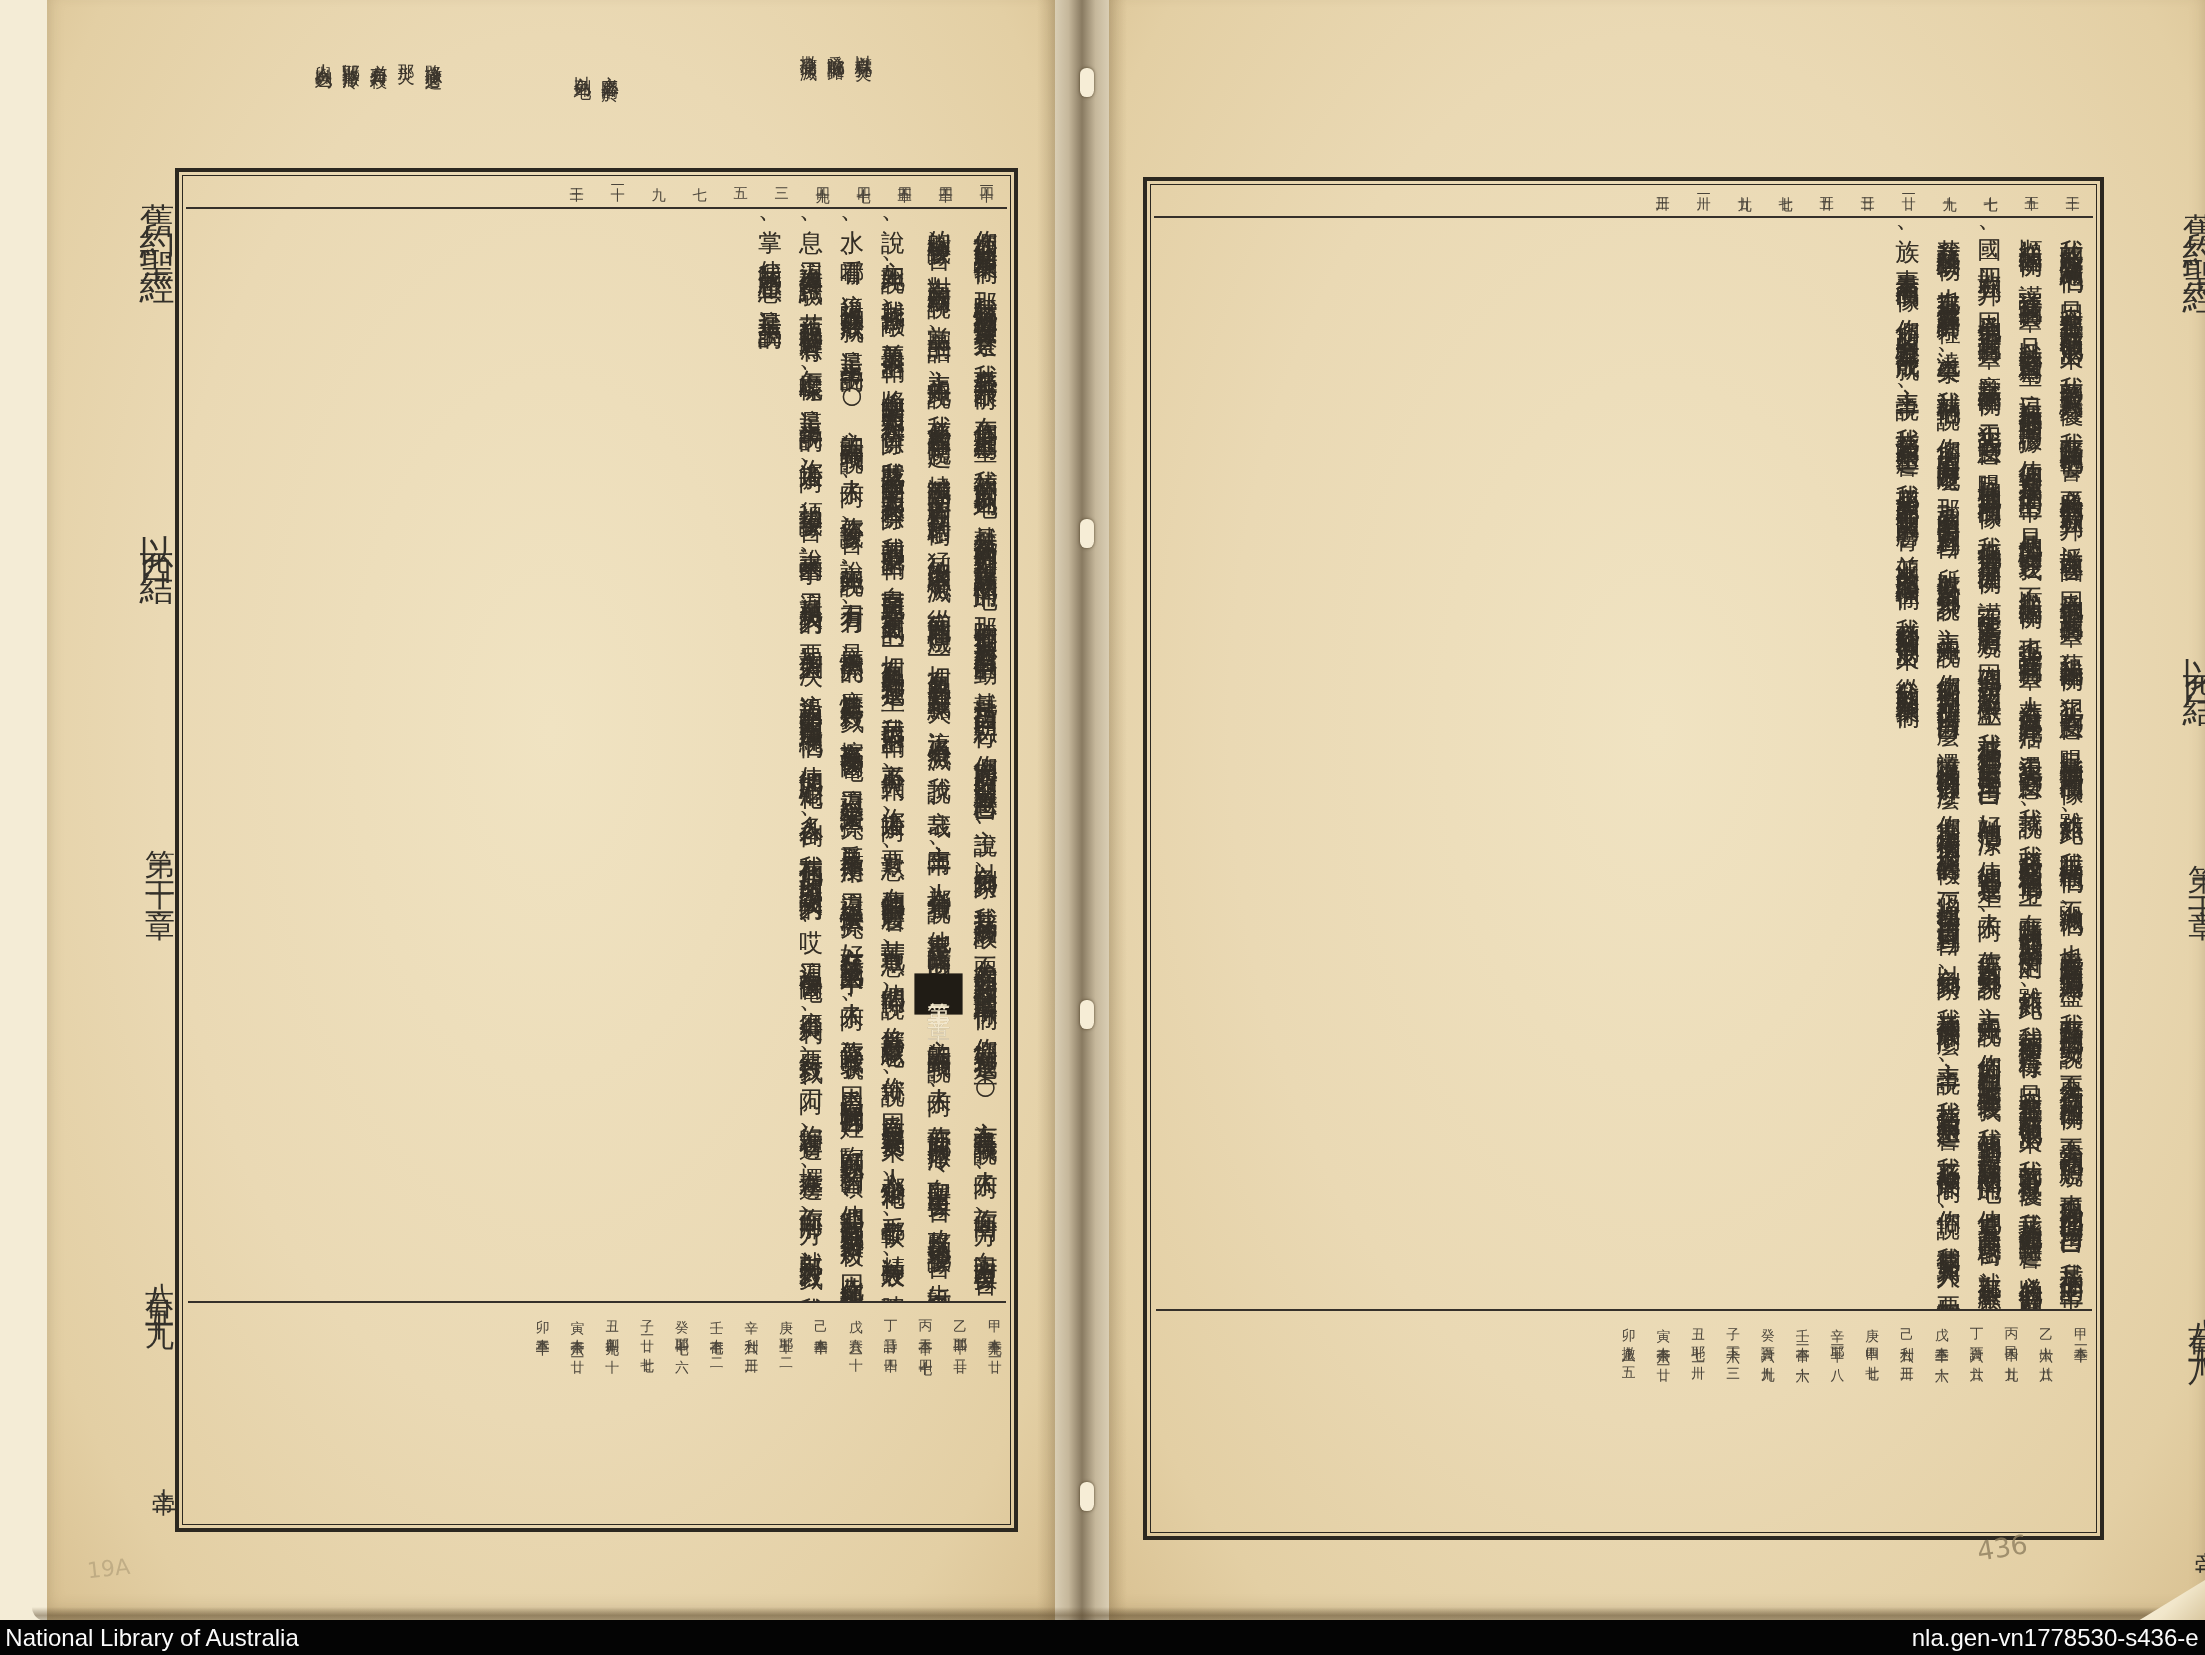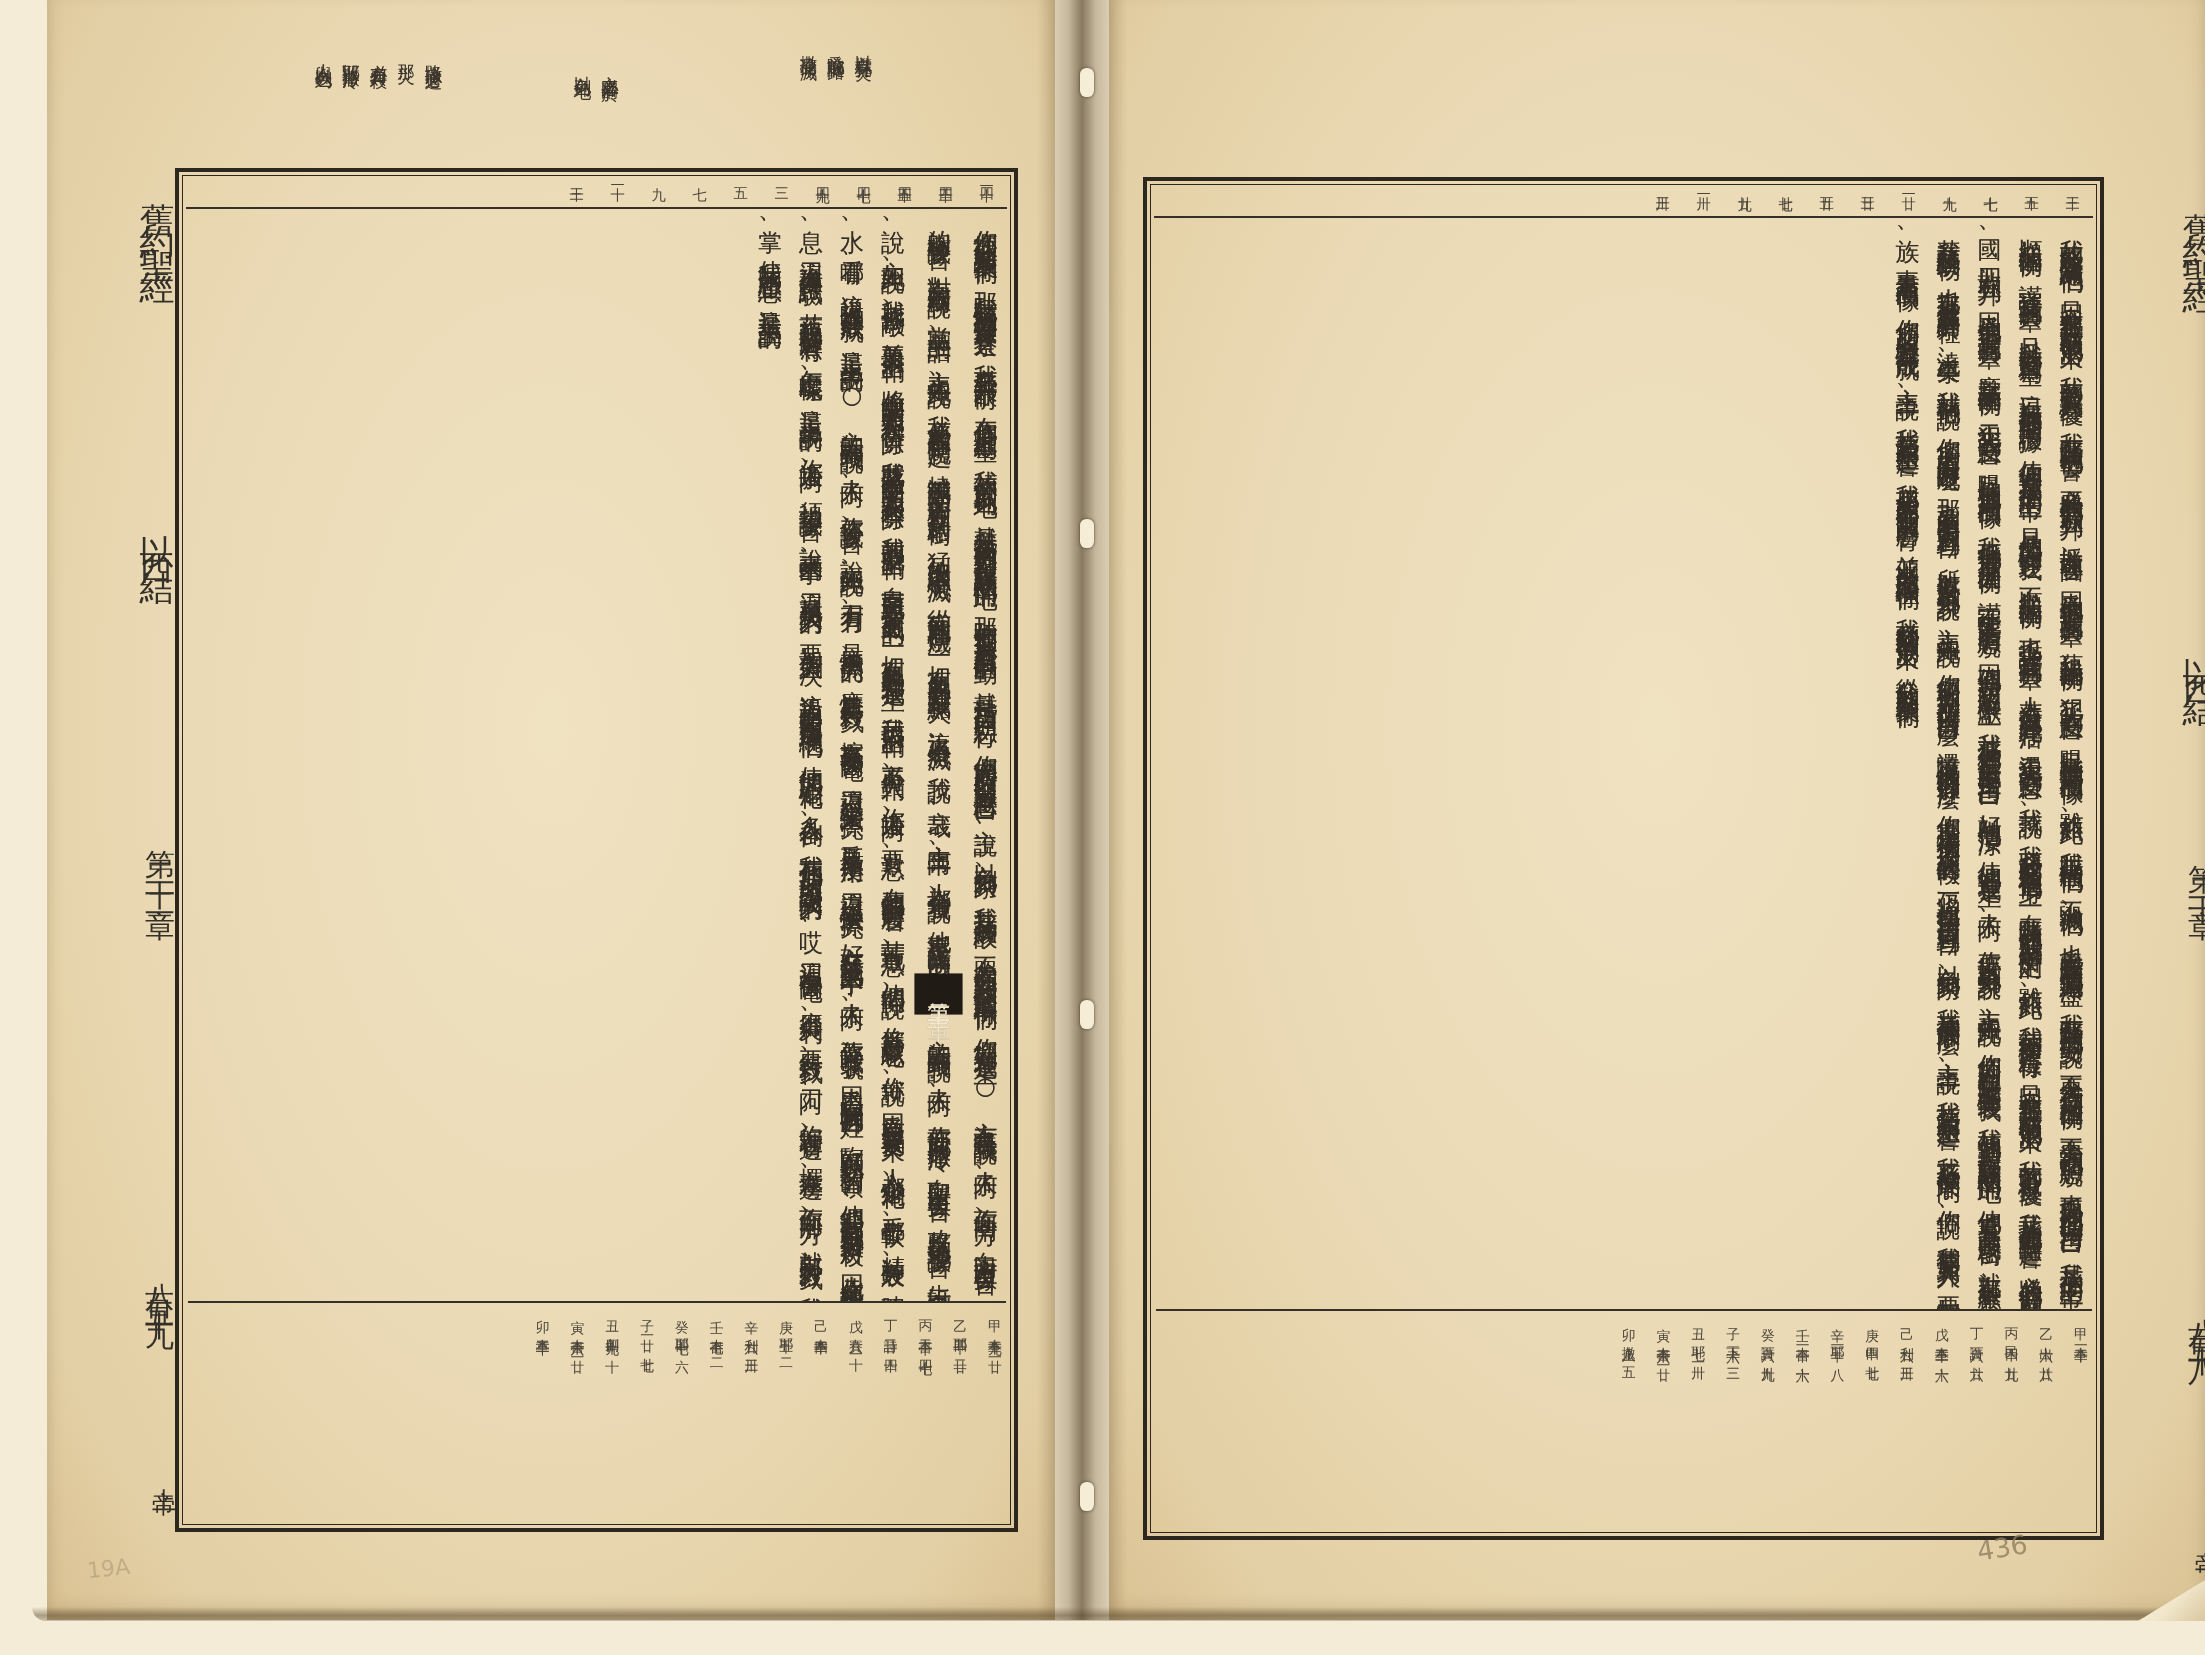--- a/index.html
+++ b/index.html
@@ -200,15 +200,19 @@
   <div class="stitch" style="top:68px;"></div>
   <div class="stitch" style="top:519px;"></div>
   <div class="stitch" style="top:1000px;"></div>
   <div class="stitch" style="top:1482px;"></div>
 
   <div class="page-bottom-edge"></div>
   <div class="corner-curl"></div>
   <div class="pencil left-mark">19A</div>
   <div class="pencil right-mark">436</div>
 
+  <div class="footer-bar">
+    <span class="lib">National Library of Australia</span>
+    <span class="ident">nla.gen-vn1778530-s436-e</span>
+  </div>
 
 </div>
 
 
 </body></html>

